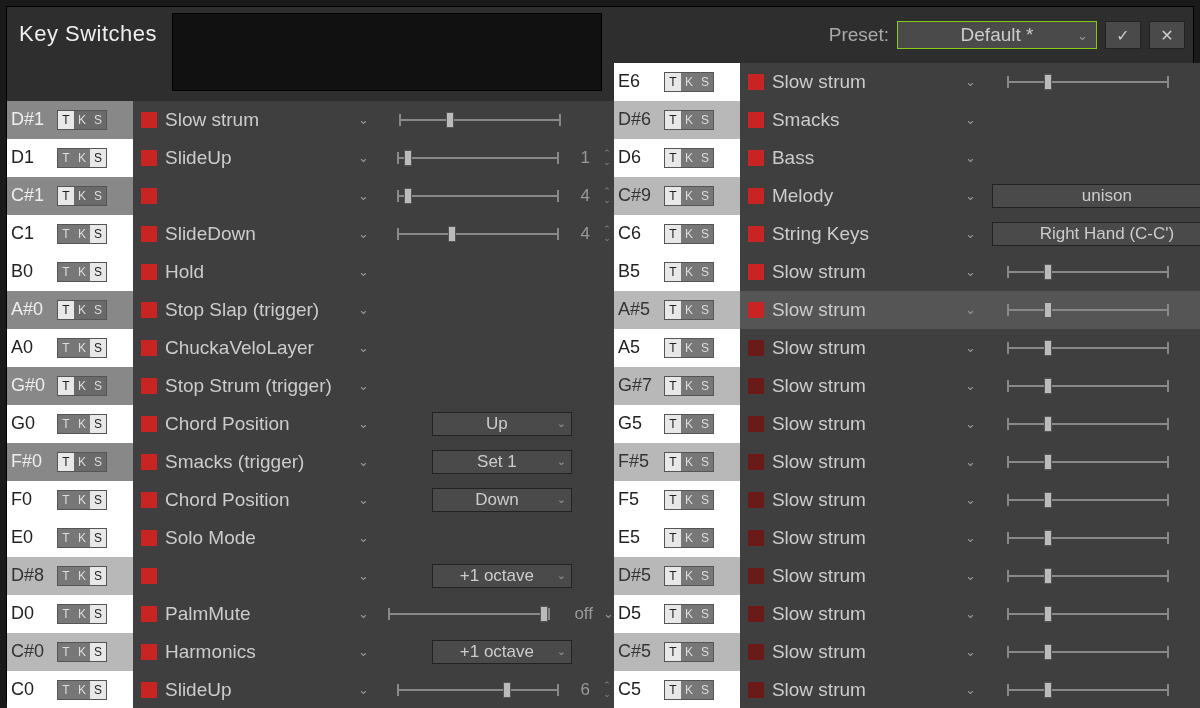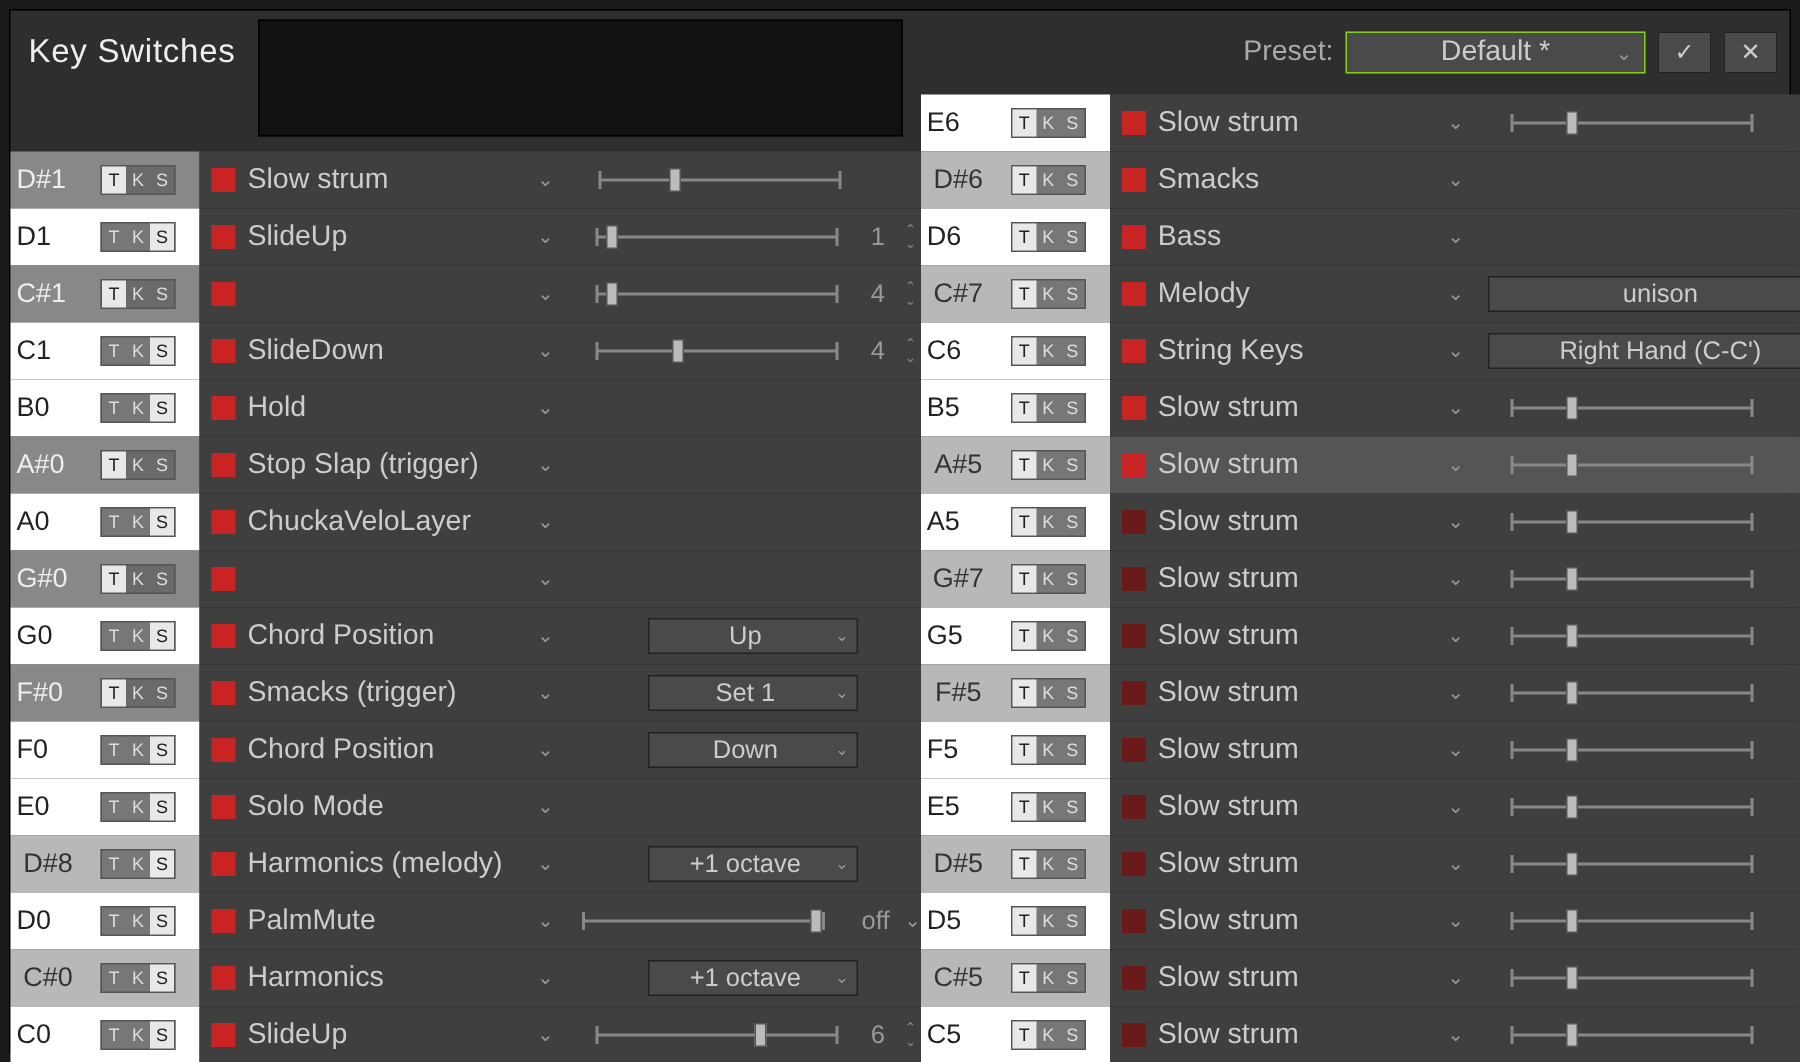--- a/index.html
+++ b/index.html
@@ -11,27 +11,27 @@
   .preset-label{font-size:19px;color:#aaa;}
   .preset-select{height:28px;width:200px;background:#4a4a4a;border:1px solid #84cc16;color:#ccc;display:flex;align-items:center;justify-content:center;font-size:19px;position:relative;}
   .preset-select .chev{position:absolute;right:8px;font-size:13px;color:#999;}
   .sqbtn{width:36px;height:28px;background:#4a4a4a;border:1px solid #222;display:flex;align-items:center;justify-content:center;font-size:16px;color:#ccc;cursor:pointer;}
   .black-box{position:absolute;left:165px;top:6px;width:430px;height:78px;background:#111;border:1px solid #000;}
   .cols{display:flex;}
   .col{flex:0 0 594px;}
   .col-left{padding-top:42px;}
   .col-right{padding-top:4px;}
   .row{height:38px;display:flex;align-items:center;border-bottom:1px solid #222;}
-  .key-cell{width:126px;height:38px;display:flex;align-items:center;padding:0 4px;gap:14px;}
+  .key-cell{width:126px;height:38px;display:flex;align-items:center;padding:0 4px;gap:4px;}
   .key-cell.white{background:#fff;}
   .key-cell.grey-lt{background:#b8b8b8;}
   .key-cell.grey{background:#888;}
   .key-name{font-size:18px;font-weight:500;min-width:42px;}
   .key-cell.white .key-name{color:#222;}
-  .key-cell.grey-lt .key-name{color:#333;text-align:center;}
+  .key-cell.grey-lt .key-name{color:#333;}
   .key-cell.grey .key-name{color:#eee;}
   .tks{display:flex;border:1px solid #555;background:#6a6a6a;}
   .tks span{width:16px;height:18px;font-size:12px;line-height:18px;text-align:center;color:#ddd;}
   .tks .sel{background:#e8e8e8;color:#222;}
   .key-cell.white .tks,.key-cell.grey-lt .tks{background:#777;}
   .body-cell{flex:1;height:38px;background:#3f3f3f;display:flex;align-items:center;padding-left:8px;gap:8px;}
   .row.hl .body-cell{background:#555;}
   .sq{width:16px;height:16px;}
   .sq-red{background:#c92424;}
   .sq-drk{background:#6b1a1a;}
@@ -249,20 +249,21 @@
             <span class="key-name">G#0</span>
             <div class="tks">
               <span class="sel">T</span>
               <span class="">K</span>
               <span class="">S</span>
             </div>
           </div>
           <div class="body-cell">
             <div class="sq sq-red"></div>
             <div class="main-block">
+              <span class="art">Stop Strum (trigger)</span>
               <div class="spacer"></div>
               <span class="chev-down">⌄</span>
             </div>
             <div class="spacer"></div>
           </div>
         </div>
         <div class="row">
           <div class="key-cell white">
             <span class="key-name">G0</span>
             <div class="tks">
@@ -349,21 +350,20 @@
             <span class="key-name">D#8</span>
             <div class="tks">
               <span class="">T</span>
               <span class="">K</span>
               <span class="sel">S</span>
             </div>
           </div>
           <div class="body-cell">
             <div class="sq sq-red"></div>
             <div class="main-block">
-              <span class="art">Harmonics (melody)</span>
               <div class="spacer"></div>
               <span class="chev-down">⌄</span>
             </div>
             <div class="spacer"></div>
             <div class="param-dd" style="min-width:140px;justify-content:center;">+1 octave<span class="dd-chev">⌄</span></div>
             <div style="width:30px"></div>
           </div>
         </div>
         <div class="row">
           <div class="key-cell white">
@@ -504,21 +504,21 @@
             <div class="main-block">
               <span class="art">Bass</span>
               <div class="spacer"></div>
               <span class="chev-down">⌄</span>
             </div>
             <div class="spacer"></div>
           </div>
         </div>
         <div class="row">
           <div class="key-cell grey-lt">
-            <span class="key-name">C#7</span>
+            <span class="key-name">C#9</span>
             <div class="tks">
               <span class="sel">T</span>
               <span class="">K</span>
               <span class="">S</span>
             </div>
           </div>
           <div class="body-cell">
             <div class="sq sq-red"></div>
             <div class="main-block">
               <span class="art">Melody</span>

